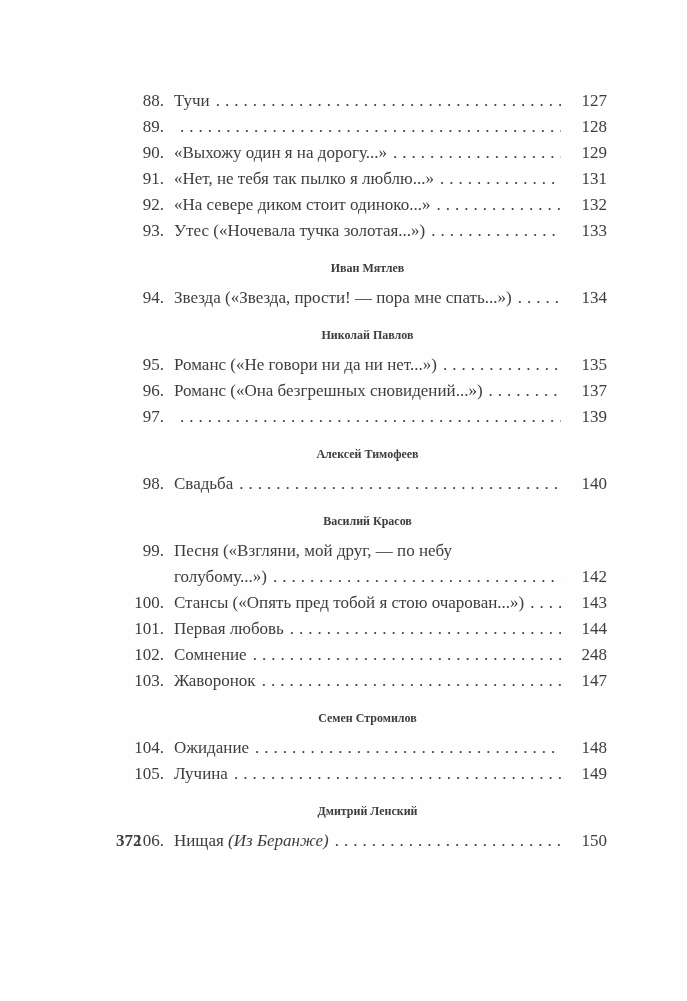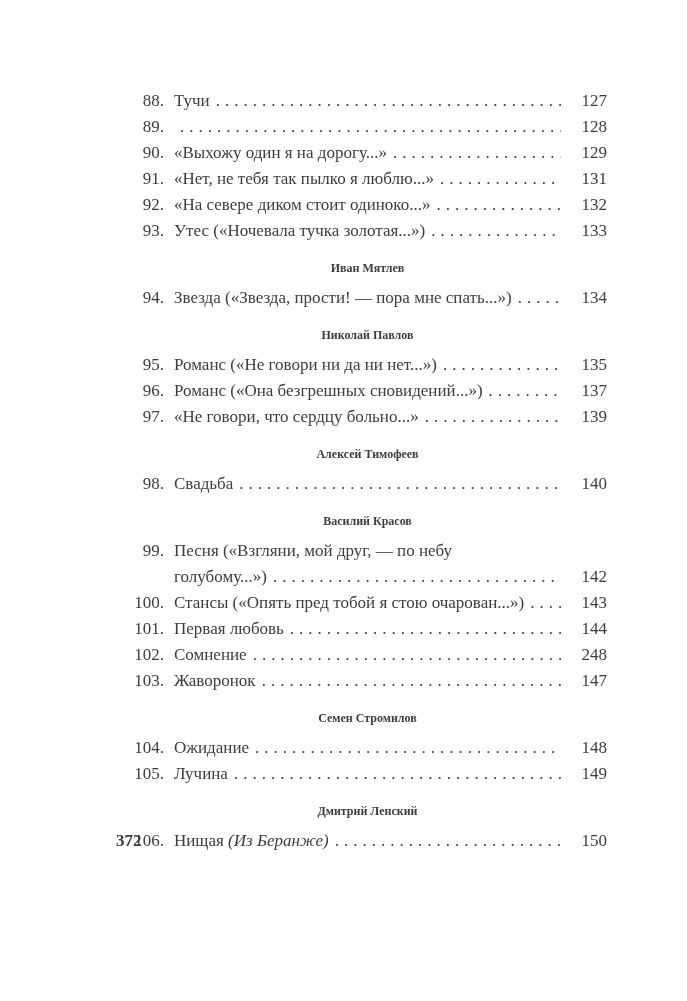--- a/index.html
+++ b/index.html
@@ -128,21 +128,20 @@
         <span class="num">96.</span>
         <span class="body">
           <span class="title"><span>Романс («Она безгрешных сновидений...»)</span></span>
           <span class="leader">..........................................................................................</span>
           <span class="pagenum">137</span>
         </span>
       </div>
       <div class="entry">
         <span class="num">97.</span>
         <span class="body">
-          <span class="title"><span>«Не говори, что сердцу больно...»</span></span>
           <span class="leader">..........................................................................................</span>
           <span class="pagenum">139</span>
         </span>
       </div>
       <div class="section-header">Алексей Тимофеев</div>
       <div class="entry">
         <span class="num">98.</span>
         <span class="body">
           <span class="title"><span>Свадьба</span></span>
           <span class="leader">..........................................................................................</span>

